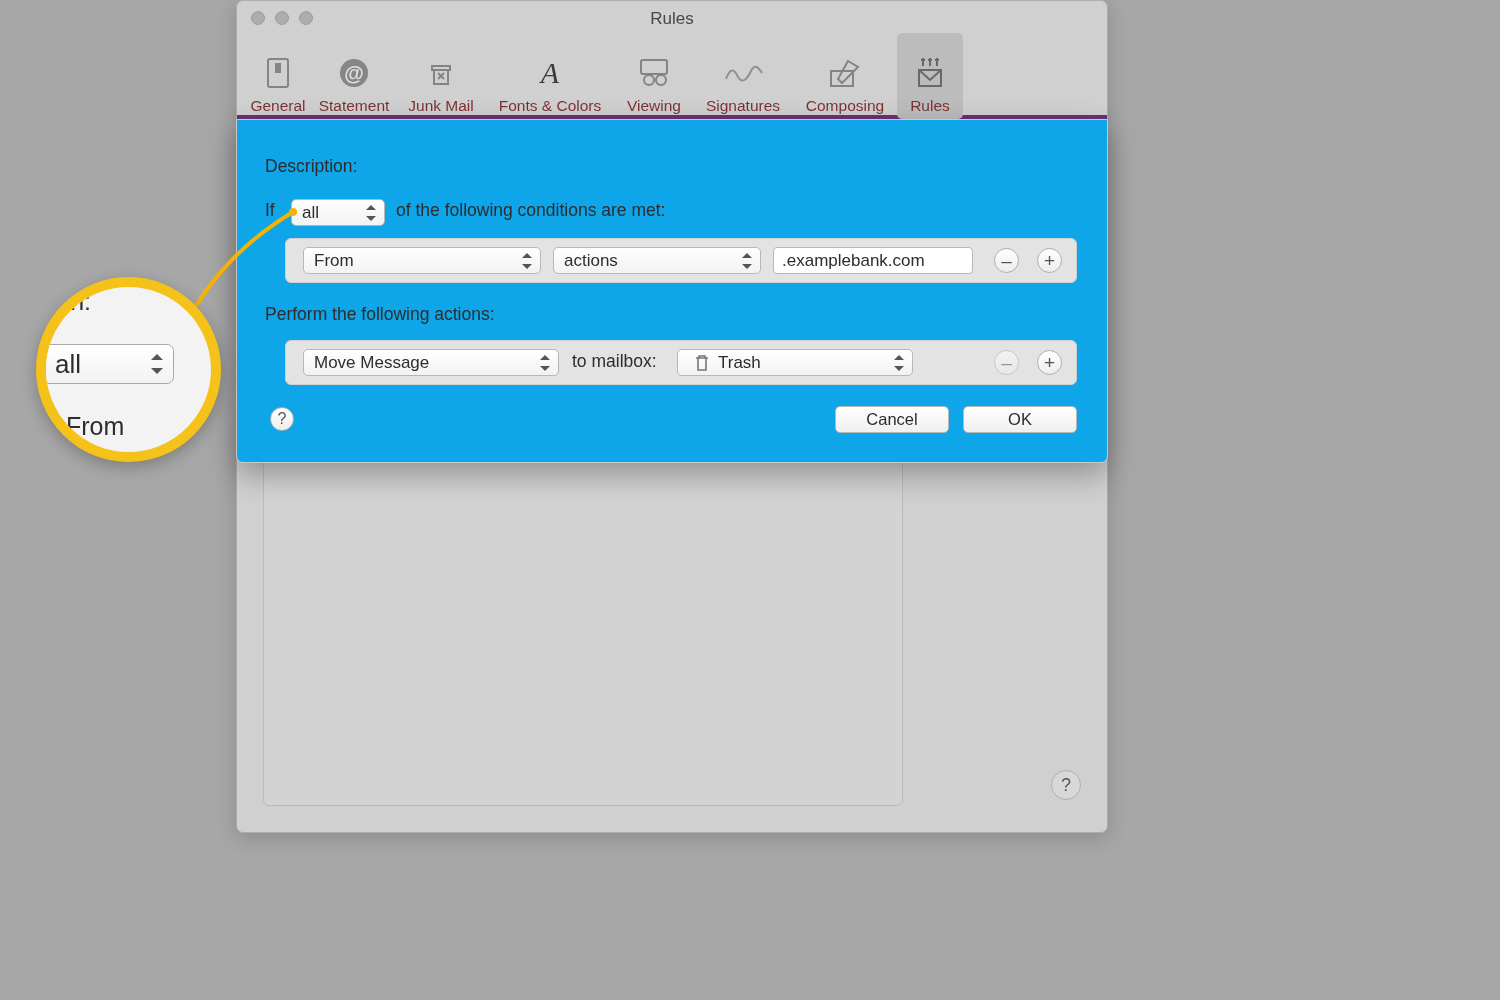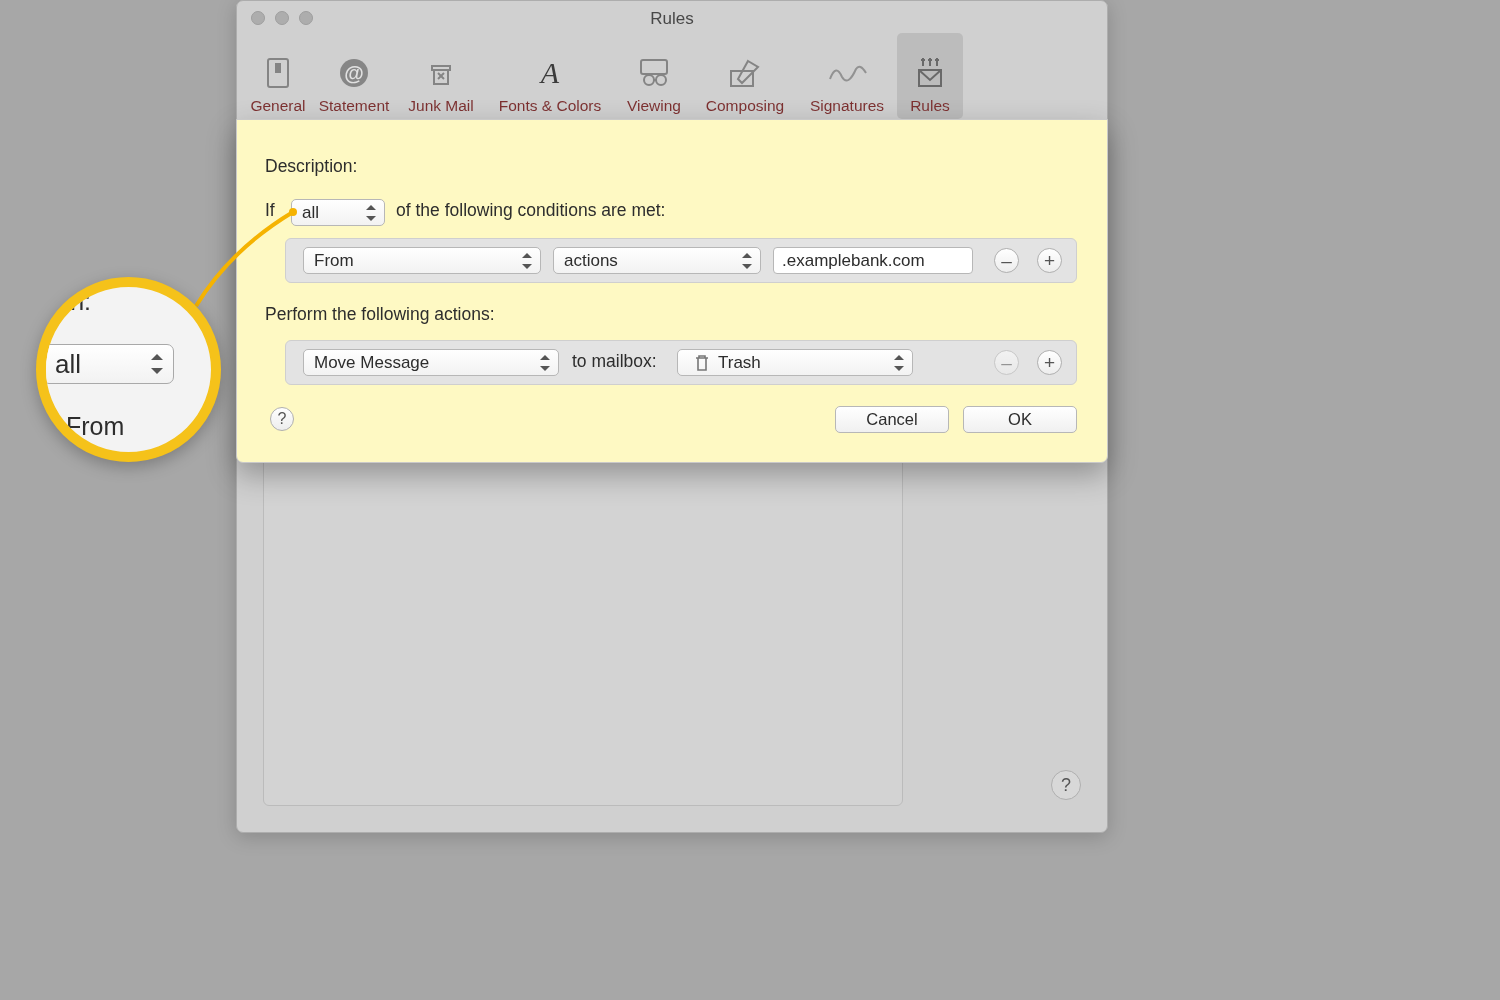--- a/index.html
+++ b/index.html
@@ -1,21 +1,21 @@
 <!DOCTYPE html>
 <html><head>
 <meta charset="utf-8">
 <style>
 html,body{margin:0;padding:0;width:1500px;height:1000px;font-family:-apple-system,Helvetica,Arial,sans-serif;background:#a7a7a7;overflow:hidden}
 *{box-sizing:border-box}
 .stage{position:relative;width:1500px;height:1000px}
 
 
 .prefwin{position:absolute;left:236px;top:0;width:872px;height:833px;background:#e9e9e9;border:1px solid #bdbdbd;border-radius:7px 7px 7px 7px;box-shadow:0 4px 20px rgba(0,0,0,.18)}
-.titlebar{position:relative;height:119px;border-bottom:1px solid #701a75}
+.titlebar{position:relative;height:119px;border-bottom:5px solid #701a75}
 .traffic{position:absolute;left:14px;top:10px;display:flex;gap:10px}
 .tlight{width:14px;height:14px;border-radius:50%;background:#bdbdbd;border:1px solid #a9a9a9}
 .winTitle{position:absolute;left:0;right:0;top:8px;text-align:center;font-size:17px;color:#3a3a3a}
 .toolbar{position:absolute;left:8px;right:8px;top:32px;height:86px;display:flex;align-items:flex-end}
 .tool{display:flex;flex-direction:column;align-items:center;justify-content:flex-end;height:86px;padding-bottom:4px}
 .tool .icon{width:46px;height:40px;display:flex;align-items:center;justify-content:center;color:#6a6a6a}
 .tool .lbl{margin-top:4px;font-size:15.5px;color:#7f1d1d;white-space:nowrap}
 .tool.sel{background:#d0d0d0;border-radius:5px}
 .toolw-0{width:66px}
 .toolw-1{width:86px}
@@ -24,21 +24,21 @@
 .toolw-4{width:78px}
 .toolw-5{width:104px}
 .toolw-6{width:100px}
 .toolw-7{width:66px}
 
 .bodyArea{position:absolute;left:26px;top:130px;right:26px;bottom:26px}
 .listbox{position:absolute;left:0;top:290px;width:640px;bottom:0;background:#ededed;border:1px solid #cfcfcf;border-radius:6px}
 .helpBtn{position:absolute;right:0;bottom:6px;width:30px;height:30px;border-radius:50%;background:#f4f4f4;border:1px solid #c0c0c0;display:flex;align-items:center;justify-content:center;font-size:18px;color:#4a4a4a}
 
 
-.sheet{position:absolute;left:236px;top:119px;width:872px;height:344px;background:#fef9c3;border:1px solid #c9c9c9;border-radius:0 0 7px 7px;box-shadow:0 12px 30px rgba(0,0,0,.30)}
+.sheet{position:absolute;left:236px;top:119px;width:872px;height:344px;background:#0ea5e9;border:1px solid #c9c9c9;border-radius:0 0 7px 7px;box-shadow:0 12px 30px rgba(0,0,0,.30)}
 .sheet .row{position:absolute;display:flex;align-items:center}
 .lblTxt{font-size:17.5px;color:#2d2d2d}
 .textInput{height:27px;background:#fff;border:1px solid #b7b7b7;border-radius:4px;padding:0 8px;font-size:17px;color:#2d2d2d}
 .select{height:27px;background:linear-gradient(#fff,#f2f2f2);border:1px solid #b7b7b7;border-radius:5px;padding:0 24px 0 10px;font-size:17px;color:#2d2d2d;position:relative;display:flex;align-items:center}
 .updn{position:absolute;right:6px;top:50%;transform:translateY(-50%);width:12px;height:16px;pointer-events:none}
 .updn:before,.updn:after{content:"";position:absolute;left:0;width:0;height:0;border-left:5px solid transparent;border-right:5px solid transparent}
 .updn:before{top:0;border-bottom:5px solid #555}
 .updn:after{bottom:0;border-top:5px solid #555}
 .groupBox{position:absolute;background:#e3e3e3;border:1px solid #cfcfcf;border-radius:6px}
 .circleBtn{width:25px;height:25px;border-radius:50%;background:linear-gradient(#fff,#ededed);border:1px solid #b0b0b0;display:flex;align-items:center;justify-content:center;color:#555;font-size:19px;font-weight:500;line-height:1}
@@ -114,36 +114,36 @@
           <div class="icon">
               <svg width="34" height="30" viewBox="0 0 34 30">
                 <rect x="4" y="2" width="26" height="14" rx="2" fill="none" stroke="#888" stroke-width="2"></rect>
                 <circle cx="12" cy="22" r="5" fill="none" stroke="#888" stroke-width="2"></circle>
                 <circle cx="24" cy="22" r="5" fill="none" stroke="#888" stroke-width="2"></circle>
                 <line x1="17" y1="22" x2="19" y2="22" stroke="#888" stroke-width="2"></line>
               </svg>
             </div>
           <div class="lbl">Viewing</div>
         </div>
+        <div class="tool toolw-6">
+          <div class="icon">
+              <svg width="42" height="28" viewBox="0 0 42 28">
+                <path d="M4 20 Q10 4 16 18 Q22 28 30 10 Q34 4 40 14" fill="none" stroke="#9a9a9a" stroke-width="2"></path>
+              </svg>
+            </div>
+          <div class="lbl">Signatures</div>
+        </div>
         <div class="tool toolw-5">
           <div class="icon">
               <svg width="34" height="32" viewBox="0 0 34 32">
                 <rect x="3" y="14" width="22" height="15" fill="none" stroke="#888" stroke-width="2"></rect>
                 <path d="M20 4 L30 10 L14 26 L10 22 Z" fill="none" stroke="#888" stroke-width="2"></path>
               </svg>
             </div>
           <div class="lbl">Composing</div>
-        </div>
-        <div class="tool toolw-6">
-          <div class="icon">
-              <svg width="42" height="28" viewBox="0 0 42 28">
-                <path d="M4 20 Q10 4 16 18 Q22 28 30 10 Q34 4 40 14" fill="none" stroke="#9a9a9a" stroke-width="2"></path>
-              </svg>
-            </div>
-          <div class="lbl">Signatures</div>
         </div>
         <div class="tool toolw-7 sel">
           <div class="icon">
               <svg width="34" height="34" viewBox="0 0 34 34">
                 <rect x="6" y="14" width="22" height="16" fill="none" stroke="#666" stroke-width="2"></rect>
                 <path d="M6 14 L17 24 L28 14" fill="none" stroke="#666" stroke-width="2"></path>
                 <path d="M10 10 L10 2 M17 10 L17 2 M24 10 L24 2" stroke="#666" stroke-width="2"></path>
                 <path d="M8 4 L12 4 M15 4 L19 4 M22 4 L26 4" stroke="#666" stroke-width="2"></path>
               </svg>
             </div>

